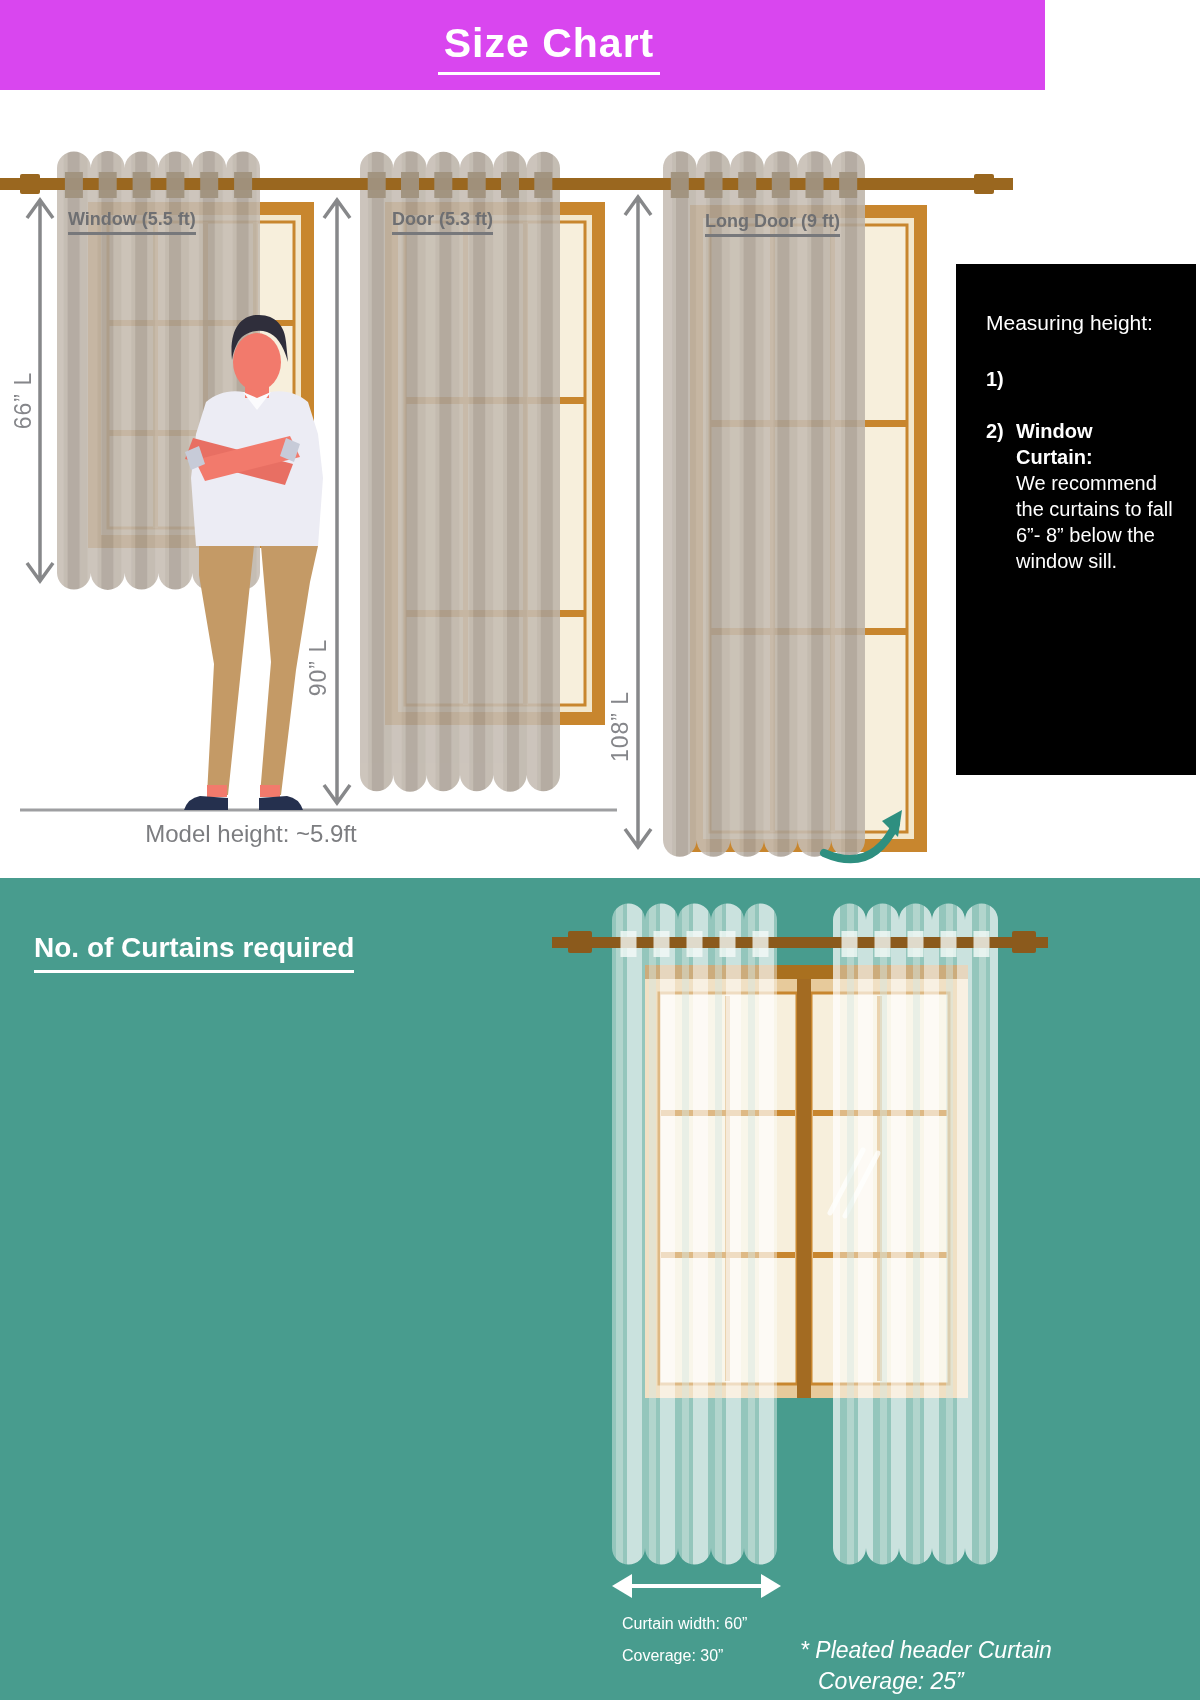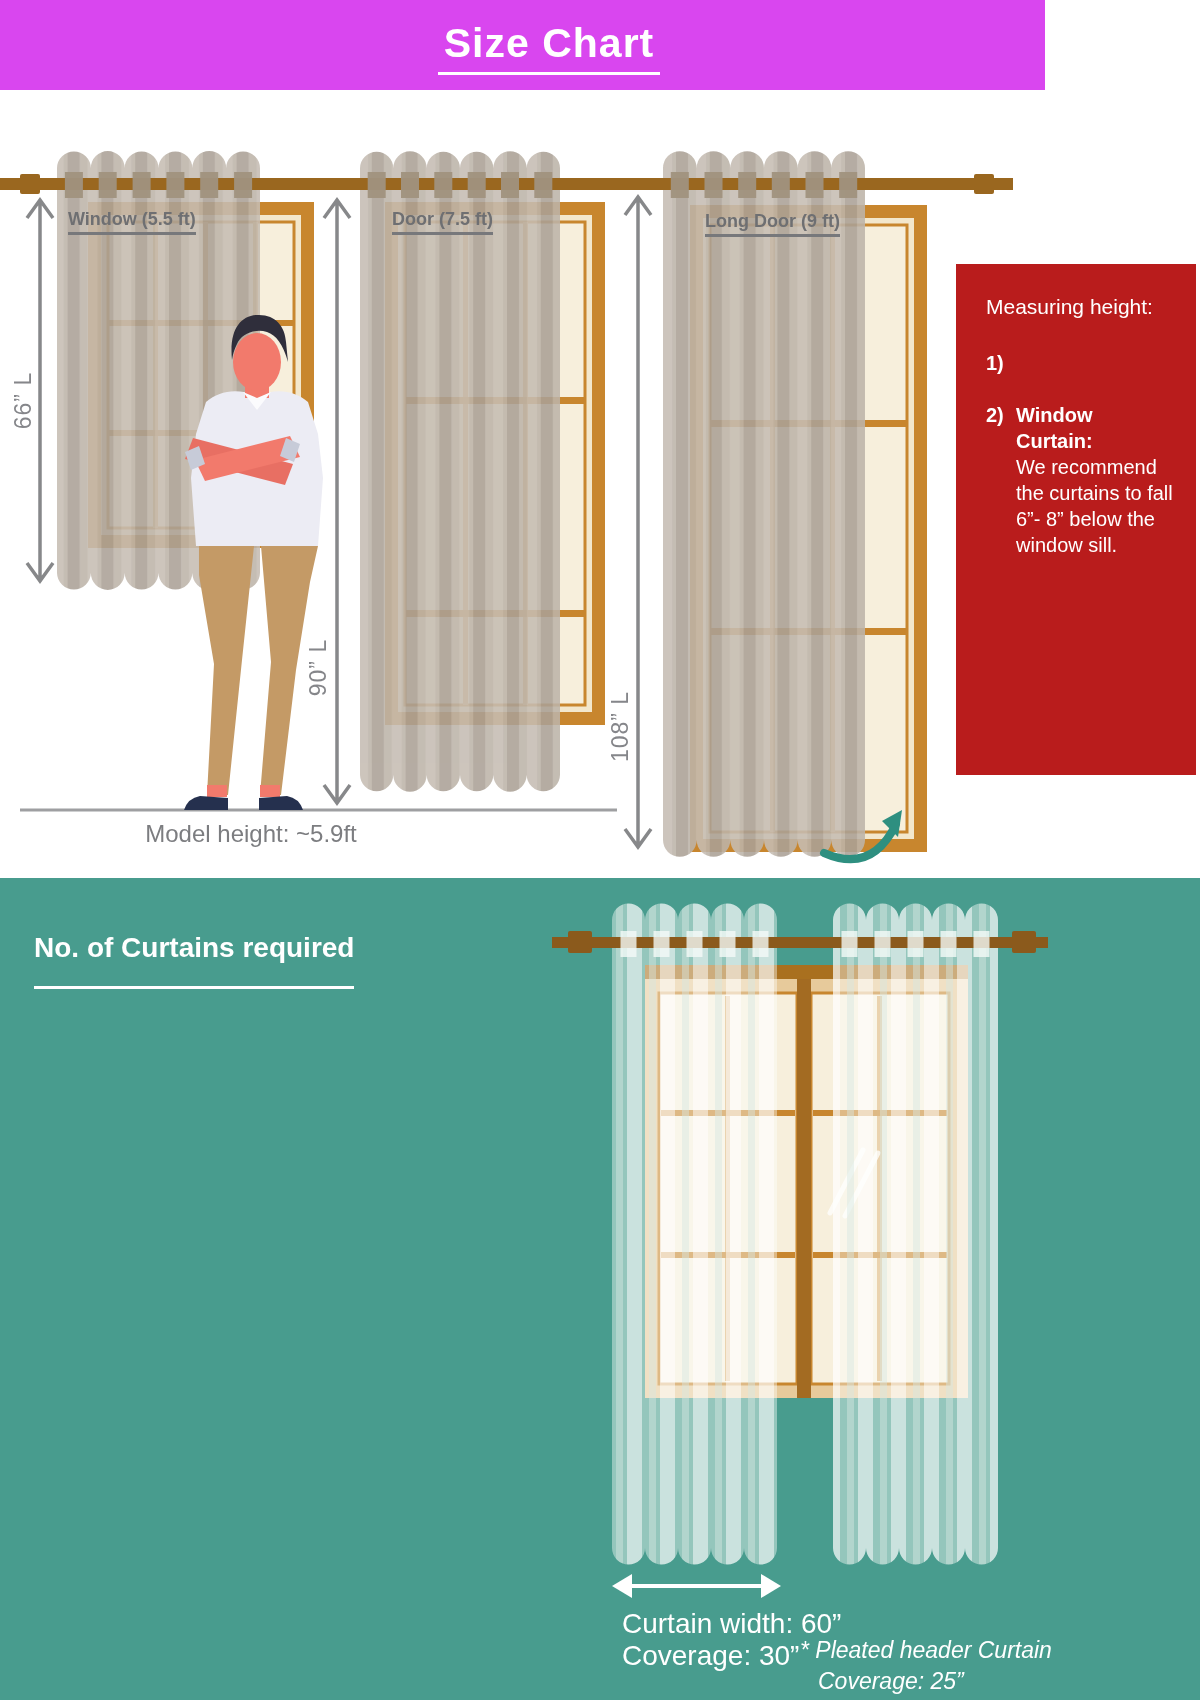--- a/index.html
+++ b/index.html
@@ -12,33 +12,33 @@
   #page-title{display:inline-block;color:#ffffff;font-size:41px;font-weight:600;letter-spacing:1px;
     border-bottom:3px solid #ffffff;padding:0 6px 5px 6px;}
   
   #section1{left:0;top:90px;width:1200px;height:788px;background:#ffffff;}
   .diagram-label{font-size:18px;font-weight:bold;color:#6e6f72;border-bottom:3px solid #77787b;
     padding-bottom:2px;white-space:nowrap;}
   .vlabel{width:120px;text-align:center;transform:rotate(-90deg);font-size:23px;color:#85868a;
     letter-spacing:1px;white-space:nowrap;}
   #model-height{left:131px;top:820px;width:240px;text-align:center;font-size:24px;color:#7c7d80;}
   
-  #measure-box{left:956px;top:264px;width:240px;height:511px;background:#b91c1c;color:#ffffff;
-    box-sizing:border-box;padding:30px 16px 0 30px;font-size:20px;line-height:26px;}
+  #measure-box{left:956px;top:264px;width:240px;height:511px;background:#000000;color:#ffffff;
+    box-sizing:border-box;padding:46px 16px 0 30px;font-size:20px;line-height:26px;}
   #measure-title{margin:0 0 30px 0;font-size:21px;}
   .mitem{display:flex;margin-bottom:26px;}
   .mnum{width:22px;flex:none;font-weight:bold;}
   .mbody{width:172px;padding-left:8px;}
   .mbold{font-weight:bold;}
   .mbold.block{display:block;max-width:100px;}
   
   #section2{left:0;top:878px;width:1200px;height:822px;background:#489c8e;}
   #req-heading{left:34px;top:932px;font-size:28px;font-weight:bold;color:#ffffff;
-    border-bottom:3px solid #ffffff;padding-bottom:22px;white-space:nowrap;}
-  .annot{color:#ffffff;font-size:28px;line-height:32px;white-space:nowrap;}
+    border-bottom:3px solid #ffffff;padding-bottom:6px;white-space:nowrap;}
+  .annot{color:#ffffff;font-size:16px;line-height:32px;white-space:nowrap;}
   .annot-italic{font-style:italic;font-size:23px;line-height:31px;}
   .annot-italic .ind{padding-left:18px;}
   svg{position:absolute;left:0;}
 </style>
 </head>
 <body>
 
 <div id="page">
 
   <div class="abs" id="top-band">
@@ -147,21 +147,21 @@
         <path d="M638 198 L638 846 M625 215 L638 197 L651 215 M625 829 L638 847 L651 829"></path>
       </g>
 
       <g>
         <path d="M824 853 Q872 874 896 824" stroke="#2e8f80" stroke-width="8" fill="none" stroke-linecap="round"></path>
         <path d="M902 810 L882 821 L898 837 Z" fill="#2e8f80"></path>
       </g>
     </svg>
 
     <div class="abs diagram-label" style="left:68px;top:119px;">Window (5.5 ft)</div>
-    <div class="abs diagram-label" style="left:392px;top:119px;">Door (7.5 ft)</div>
+    <div class="abs diagram-label" style="left:392px;top:119px;">Door (5.3 ft)</div>
     <div class="abs diagram-label" style="left:705px;top:121px;">Long Door (9 ft)</div>
 
     <div class="abs vlabel" style="left:-37px;top:297px;">66” L</div>
     <div class="abs vlabel" style="left:258px;top:564px;">90” L</div>
     <div class="abs vlabel" style="left:560px;top:623px;">108” L</div>
   </div>
 
   <div class="abs" id="model-height">Model height: ~5.9ft</div>
 
   <div class="abs" id="measure-box">

